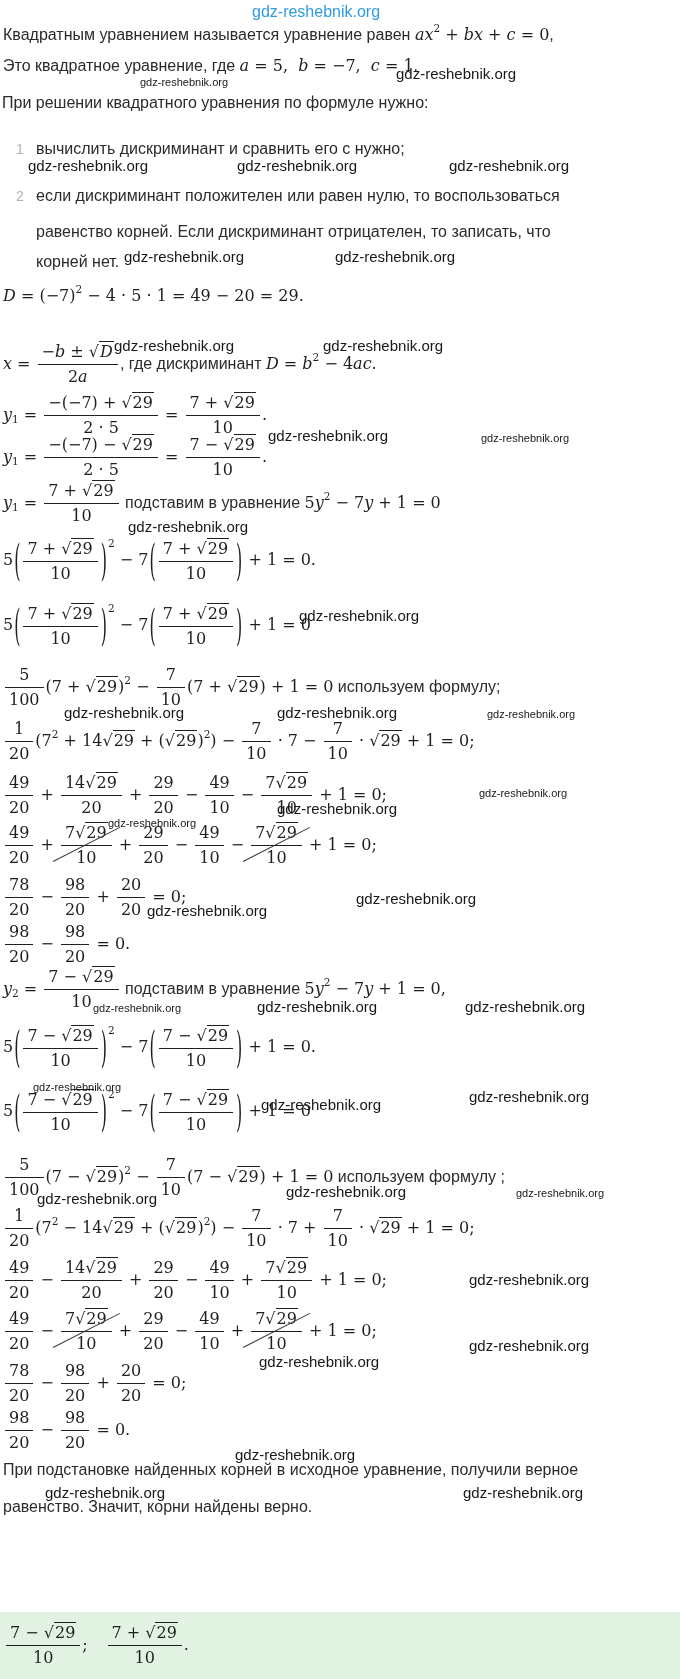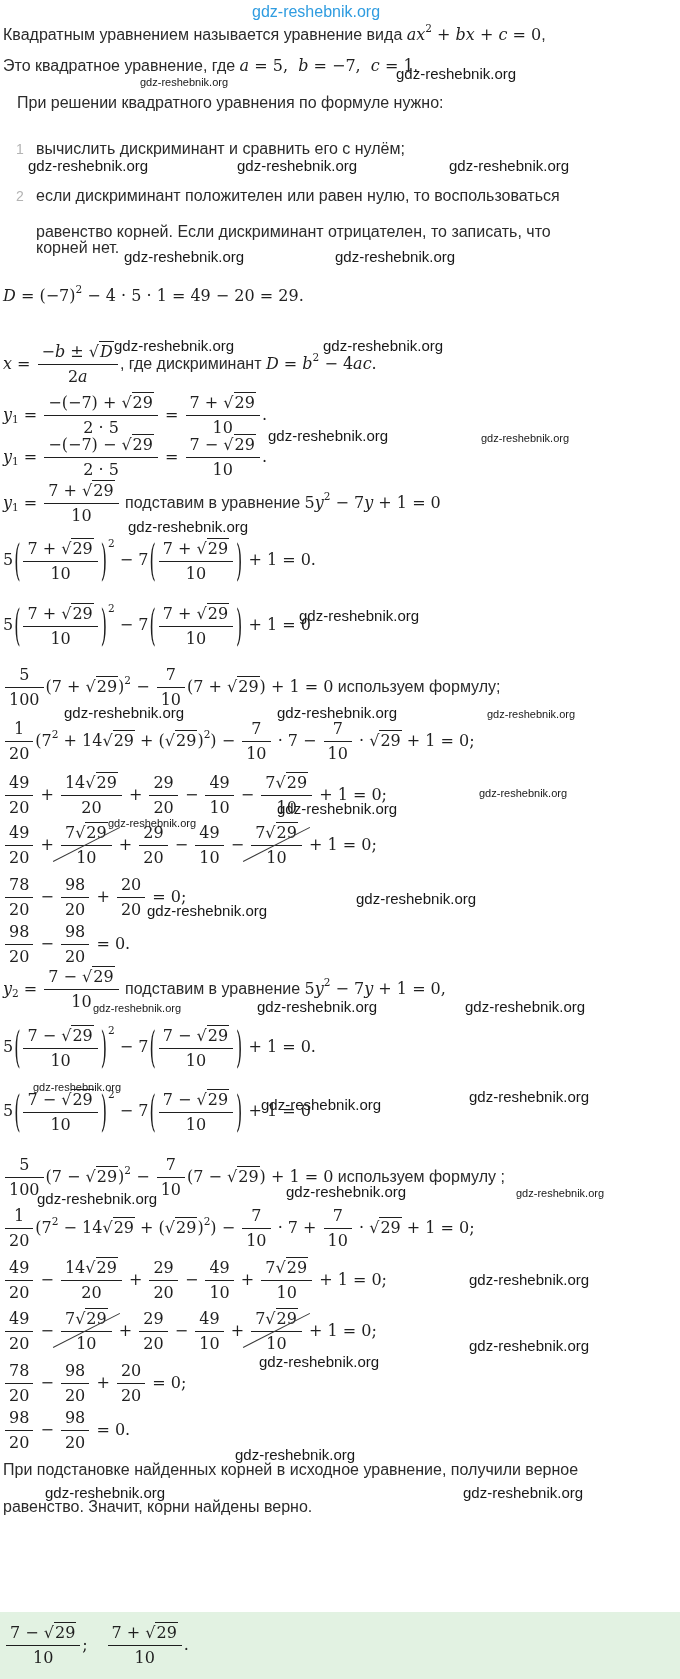--- a/index.html
+++ b/index.html
@@ -22,27 +22,27 @@
   .cancel::after{content:"";position:absolute;left:-10px;right:-10px;top:48%;border-top:1.7px solid #3a3a3a;transform:rotate(-27deg);}
   .marker{display:inline-block;width:20px;color:#b3b3b3;font-size:14px;}
   .wm{position:absolute;font-family:"Liberation Sans",sans-serif;color:#181818;white-space:nowrap;line-height:1.1;}
   .wm-link{cursor:pointer;}
   .answer-strip{left:0;right:0;background:var(--answer-bg,#e2f2e2);padding:10px 8px 12px 4px;}
 </style>
 </head>
 <body>
 
 <div id="page">
-    <div class="line" style="top: 22px; left: 3px;"><span class="txt">Квадратным уравнением называется уравнение вида </span><span class="math"><span class="vrb">ax</span><span class="sup">2</span> + <span class="vrb">bx</span> + <span class="vrb">c</span> = 0</span><span class="txt">,</span></div>
+    <div class="line" style="top: 22px; left: 3px;"><span class="txt">Квадратным уравнением называется уравнение равен </span><span class="math"><span class="vrb">ax</span><span class="sup">2</span> + <span class="vrb">bx</span> + <span class="vrb">c</span> = 0</span><span class="txt">,</span></div>
     <div class="line" style="top: 56px; left: 3px;"><span class="txt">Это квадратное уравнение, где </span><span class="math"><span class="vrb">a</span> = 5,  <span class="vrb">b</span> = −7,  <span class="vrb">c</span> = 1</span><span class="txt">.</span></div>
-    <div class="line" style="top: 93px; left: 17px;"><span class="txt">При решении квадратного уравнения по формуле нужно:</span></div>
-    <div class="line" style="top: 139px; left: 16px;"><span class="marker">1</span><span class="txt">вычислить дискриминант и сравнить его с нулём;</span></div>
+    <div class="line" style="top: 93px; left: 2px;"><span class="txt">При решении квадратного уравнения по формуле нужно:</span></div>
+    <div class="line" style="top: 139px; left: 16px;"><span class="marker">1</span><span class="txt">вычислить дискриминант и сравнить его с нужно;</span></div>
     <div class="line" style="top: 186px; left: 16px;"><span class="marker">2</span><span class="txt">если дискриминант положителен или равен нулю, то воспользоваться</span></div>
     <div class="line" style="top: 222px; left: 36px;"><span class="txt">равенство корней. Если дискриминант отрицателен, то записать, что</span></div>
-    <div class="line" style="top: 238px; left: 36px;"><span class="txt">корней нет.</span></div>
+    <div class="line" style="top: 252px; left: 36px;"><span class="txt">корней нет.</span></div>
     <div class="line" style="top: 283px; left: 3px;"><span class="math"><span class="vrb">D</span> = (−7)<span class="sup">2</span> − 4 · 5 · 1 = 49 − 20 = 29.</span></div>
     <div class="line" style="top: 341px; left: 3px;"><span class="math"><span class="vrb">x</span> = <span class="frac"><span class="num">−<span class="vrb">b</span> ± <span class="sqrt"><span class="rdx">√</span><span class="rdc"><span class="vrb">D</span></span></span></span><span class="den">2<span class="vrb">a</span></span></span></span><span class="txt">, где дискриминант </span><span class="math"><span class="vrb">D</span> = <span class="vrb">b</span><span class="sup">2</span> − 4<span class="vrb">ac</span>.</span></div>
     <div class="line" style="top: 392px; left: 3px;"><span class="math"><span class="vrb">y</span><span class="sub">1</span> = <span class="frac"><span class="num">−(−7) + <span class="sqrt"><span class="rdx">√</span><span class="rdc">29</span></span></span><span class="den">2 · 5</span></span> = <span class="frac"><span class="num">7 + <span class="sqrt"><span class="rdx">√</span><span class="rdc">29</span></span></span><span class="den">10</span></span>.</span></div>
     <div class="line" style="top: 434px; left: 3px;"><span class="math"><span class="vrb">y</span><span class="sub">1</span> = <span class="frac"><span class="num">−(−7) − <span class="sqrt"><span class="rdx">√</span><span class="rdc">29</span></span></span><span class="den">2 · 5</span></span> = <span class="frac"><span class="num">7 − <span class="sqrt"><span class="rdx">√</span><span class="rdc">29</span></span></span><span class="den">10</span></span>.</span></div>
     <div class="line" style="top: 480px; left: 3px;"><span class="math"><span class="vrb">y</span><span class="sub">1</span> = <span class="frac"><span class="num">7 + <span class="sqrt"><span class="rdx">√</span><span class="rdc">29</span></span></span><span class="den">10</span></span></span><span class="txt"> подставим в уравнение </span><span class="math">5<span class="vrb">y</span><span class="sup">2</span> − 7<span class="vrb">y</span> + 1 = 0</span></div>
     <div class="line" style="top: 537px; left: 3px;"><span class="math">5<span class="bparen">(</span><span class="frac"><span class="num">7 + <span class="sqrt"><span class="rdx">√</span><span class="rdc">29</span></span></span><span class="den">10</span></span><span class="bparen">)</span><span class="hsup">2</span> − 7<span class="bparen">(</span><span class="frac"><span class="num">7 + <span class="sqrt"><span class="rdx">√</span><span class="rdc">29</span></span></span><span class="den">10</span></span><span class="bparen">)</span> + 1 = 0.</span></div>
     <div class="line" style="top: 602px; left: 3px;"><span class="math">5<span class="bparen">(</span><span class="frac"><span class="num">7 + <span class="sqrt"><span class="rdx">√</span><span class="rdc">29</span></span></span><span class="den">10</span></span><span class="bparen">)</span><span class="hsup">2</span> − 7<span class="bparen">(</span><span class="frac"><span class="num">7 + <span class="sqrt"><span class="rdx">√</span><span class="rdc">29</span></span></span><span class="den">10</span></span><span class="bparen">)</span> + 1 = 0</span></div>
     <div class="line" style="top: 664px; left: 3px;"><span class="math"><span class="frac"><span class="num">5</span><span class="den">100</span></span>(7 + <span class="sqrt"><span class="rdx">√</span><span class="rdc">29</span></span>)<span class="sup">2</span> − <span class="frac"><span class="num">7</span><span class="den">10</span></span>(7 + <span class="sqrt"><span class="rdx">√</span><span class="rdc">29</span></span>) + 1 = 0</span><span class="txt"> используем формулу;</span></div>
     <div class="line" style="top: 718px; left: 3px;"><span class="math"><span class="frac"><span class="num">1</span><span class="den">20</span></span>(7<span class="sup">2</span> + 14<span class="sqrt"><span class="rdx">√</span><span class="rdc">29</span></span> + (<span class="sqrt"><span class="rdx">√</span><span class="rdc">29</span></span>)<span class="sup">2</span>) − <span class="frac"><span class="num">7</span><span class="den">10</span></span> · 7 − <span class="frac"><span class="num">7</span><span class="den">10</span></span> · <span class="sqrt"><span class="rdx">√</span><span class="rdc">29</span></span> + 1 = 0;</span></div>
     <div class="line" style="top: 772px; left: 3px;"><span class="math"><span class="frac"><span class="num">49</span><span class="den">20</span></span> + <span class="frac"><span class="num">14<span class="sqrt"><span class="rdx">√</span><span class="rdc">29</span></span></span><span class="den">20</span></span> + <span class="frac"><span class="num">29</span><span class="den">20</span></span> − <span class="frac"><span class="num">49</span><span class="den">10</span></span> − <span class="frac"><span class="num">7<span class="sqrt"><span class="rdx">√</span><span class="rdc">29</span></span></span><span class="den">10</span></span> + 1 = 0;</span></div>

